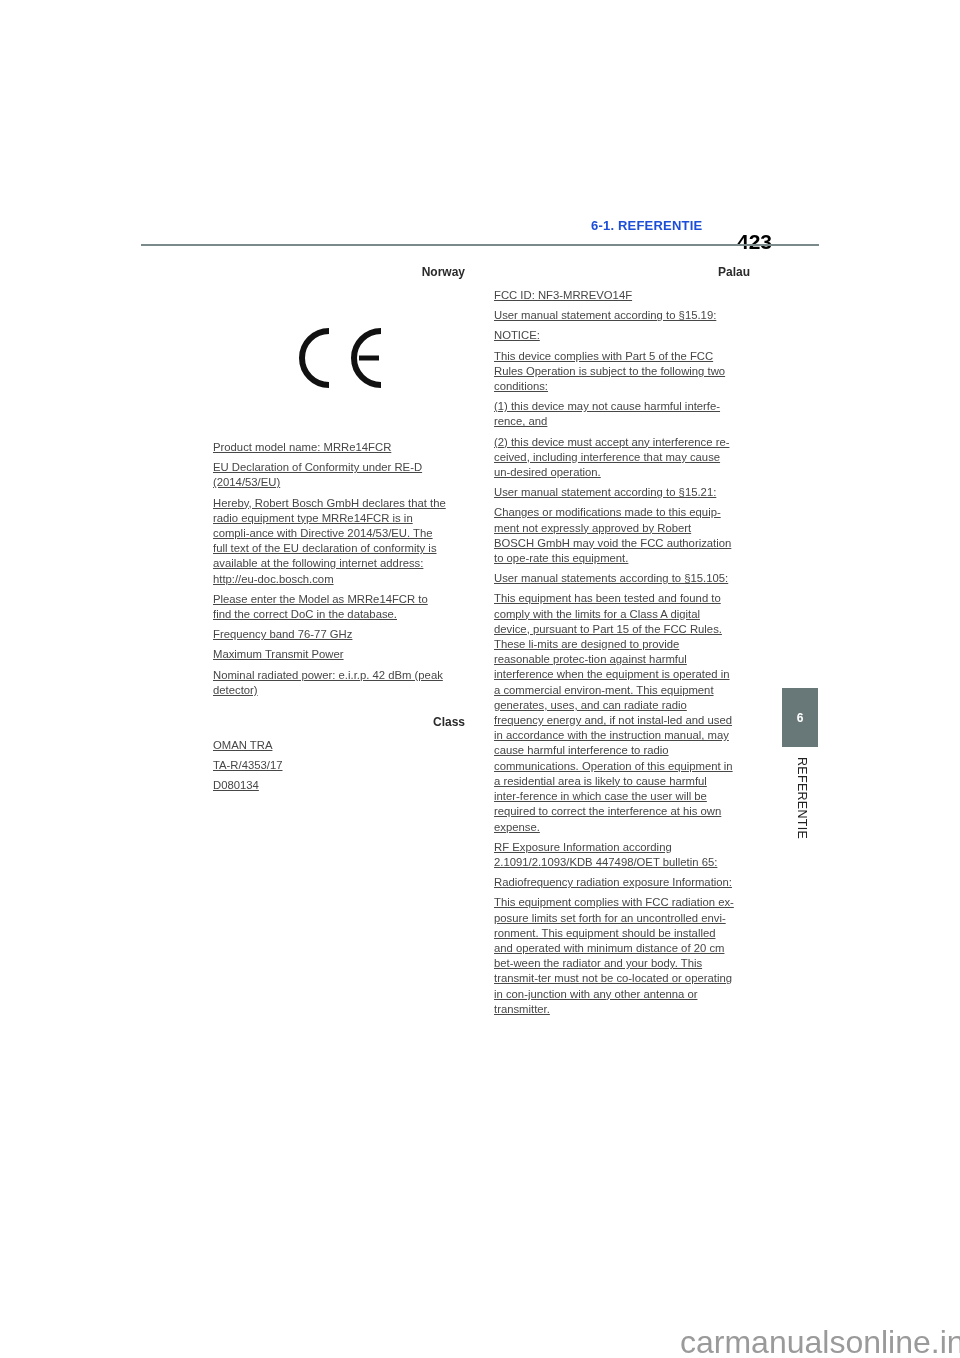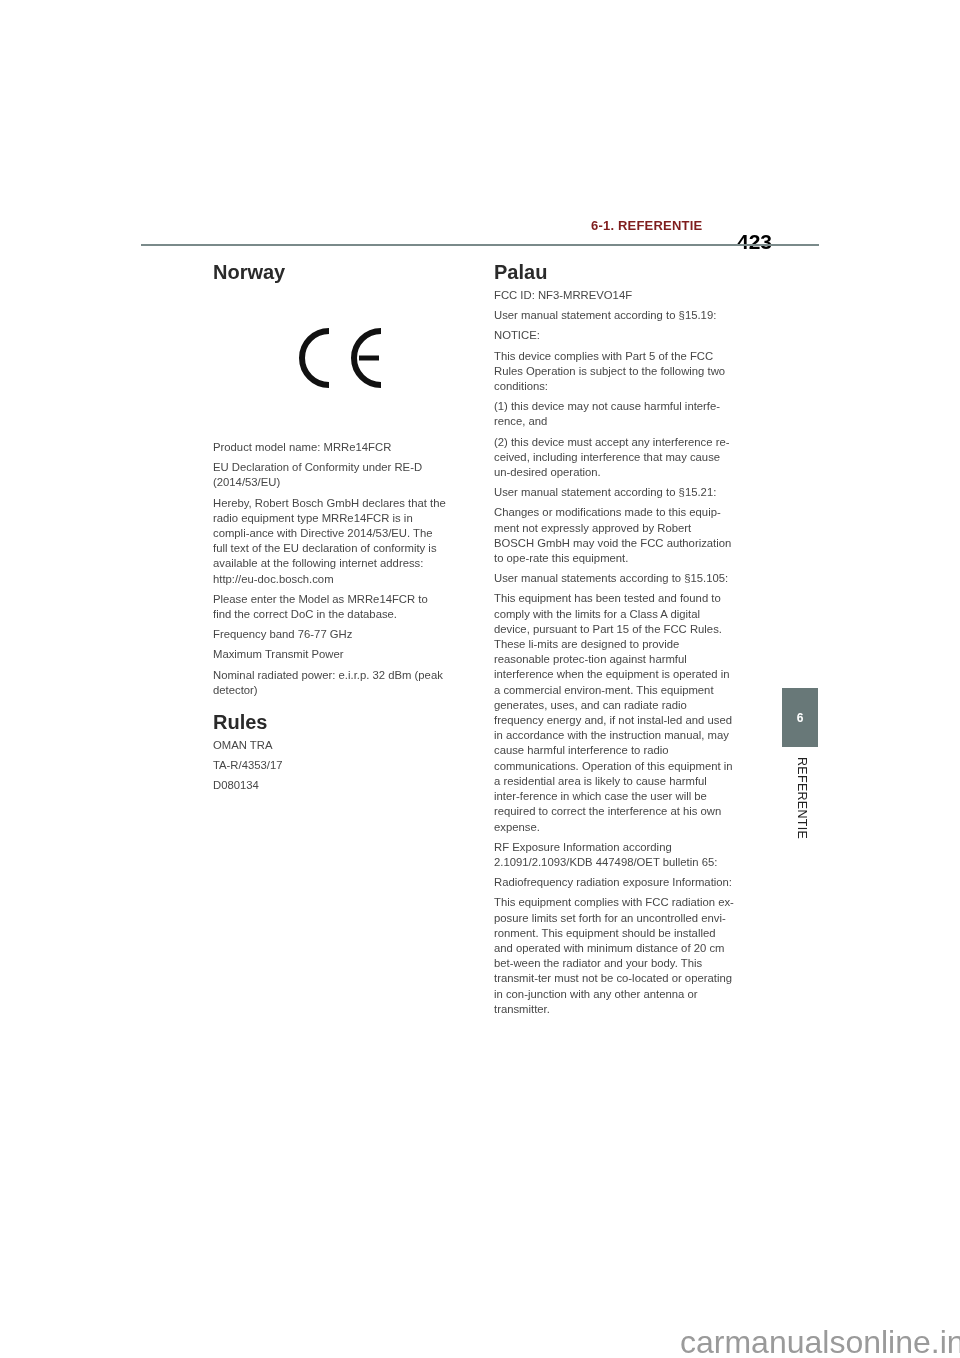--- a/index.html
+++ b/index.html
@@ -1,26 +1,26 @@
 <!DOCTYPE html>
 <html><head>
 <meta charset="utf-8">
 <style>
   html, body { margin: 0; padding: 0; background: #ffffff; }
   body { width: 960px; height: 1358px; position: relative; overflow: hidden; font-family: "Liberation Sans", sans-serif; color: #3a3a3a; }
   .header { position: absolute; left: 141px; top: 212px; width: 678px; height: 34px; }
-  .header-section { position: absolute; left: 450px; top: 6px; font-size: 13px; font-weight: bold; color: #7f1d1d; letter-spacing: 0.2px; }
+  .header-section { position: absolute; left: 450px; top: 6px; font-size: 13px; font-weight: bold; color: #1d4ed8; letter-spacing: 0.2px; }
   .header-page { position: absolute; left: 596px; top: 18px; font-size: 21px; font-weight: bold; color: #000000; }
   .header-rule { position: absolute; left: 141px; top: 244px; width: 678px; height: 2px; background: #7a8a8a; }
 
   .col { position: absolute; font-size: 11.3px; line-height: 15.2px; color: #474747; }
   .col-left { left: 213px; top: 262px; width: 252px; }
   .col-right { left: 494px; top: 262px; width: 256px; }
-  .col p { margin: 0 16px 5px 0; }
-  .col h2 { margin: 0 0 6px 0; font-size: 20px; font-weight: bold; color: #2a2a2a; line-height: 20px; }
+  .col p { margin: 0 16px 5px 0; text-decoration: underline; }
+  .col h2 { margin: 0 0 6px 0; font-size: 12px; font-weight: bold; color: #2a2a2a; line-height: 20px; text-align: right; }
   .ce-wrap { height: 140px; display: flex; align-items: center; justify-content: center; margin: 0 0 12px 0; }
   .ce-wrap svg { display: block; }
   .col-left h2.oman { margin-top: 14px; }
 
   .tab { position: absolute; left: 782px; top: 688px; width: 36px; height: 59px; background: #687878; color: #fff; font-weight: bold; font-size: 12px; display: flex; align-items: center; justify-content: center; }
   .tab-label { position: absolute; left: 786px; top: 757px; width: 30px; height: 90px; }
   .tab-label span { position: absolute; left: 50%; top: 0; transform-origin: 0 0; transform: translateX(8px) rotate(90deg); white-space: nowrap; font-size: 12.5px; color: #222; letter-spacing: 0.3px; }
 
   .watermark { position: absolute; left: 680px; top: 1324px; font-size: 32px; color: #9a9a9a; font-family: "Liberation Sans", sans-serif; }
 </style>
@@ -41,23 +41,23 @@
       <path d="M86 3 A27 27 0 0 0 86 57" fill="none" stroke="#111" stroke-width="6"></path>
       <line x1="64" y1="30" x2="84" y2="30" stroke="#111" stroke-width="5"></line>
     </svg>
   </div>
   <p>Product model name: MRRe14FCR</p>
   <p>EU Declaration of Conformity under RE-D (2014/53/EU)</p>
   <p>Hereby, Robert Bosch GmbH declares that the radio equipment type MRRe14FCR is in compli-ance with Directive 2014/53/EU. The full text of the EU declaration of conformity is available at the following internet address: http://eu-doc.bosch.com</p>
   <p>Please enter the Model as MRRe14FCR to find the correct DoC in the database.</p>
   <p>Frequency band 76-77 GHz</p>
   <p>Maximum Transmit Power</p>
-  <p>Nominal radiated power: e.i.r.p. 32 dBm (peak detector)</p>
+  <p>Nominal radiated power: e.i.r.p. 42 dBm (peak detector)</p>
 
-  <h2 class="oman">Rules</h2>
+  <h2 class="oman">Class</h2>
   <p>OMAN TRA</p>
   <p>TA-R/4353/17</p>
   <p>D080134</p>
 </div>
 
 <div class="col col-right">
   <h2>Palau</h2>
   <p>FCC ID: NF3-MRREVO14F</p>
   <p>User manual statement according to §15.19:</p>
   <p>NOTICE:</p>

